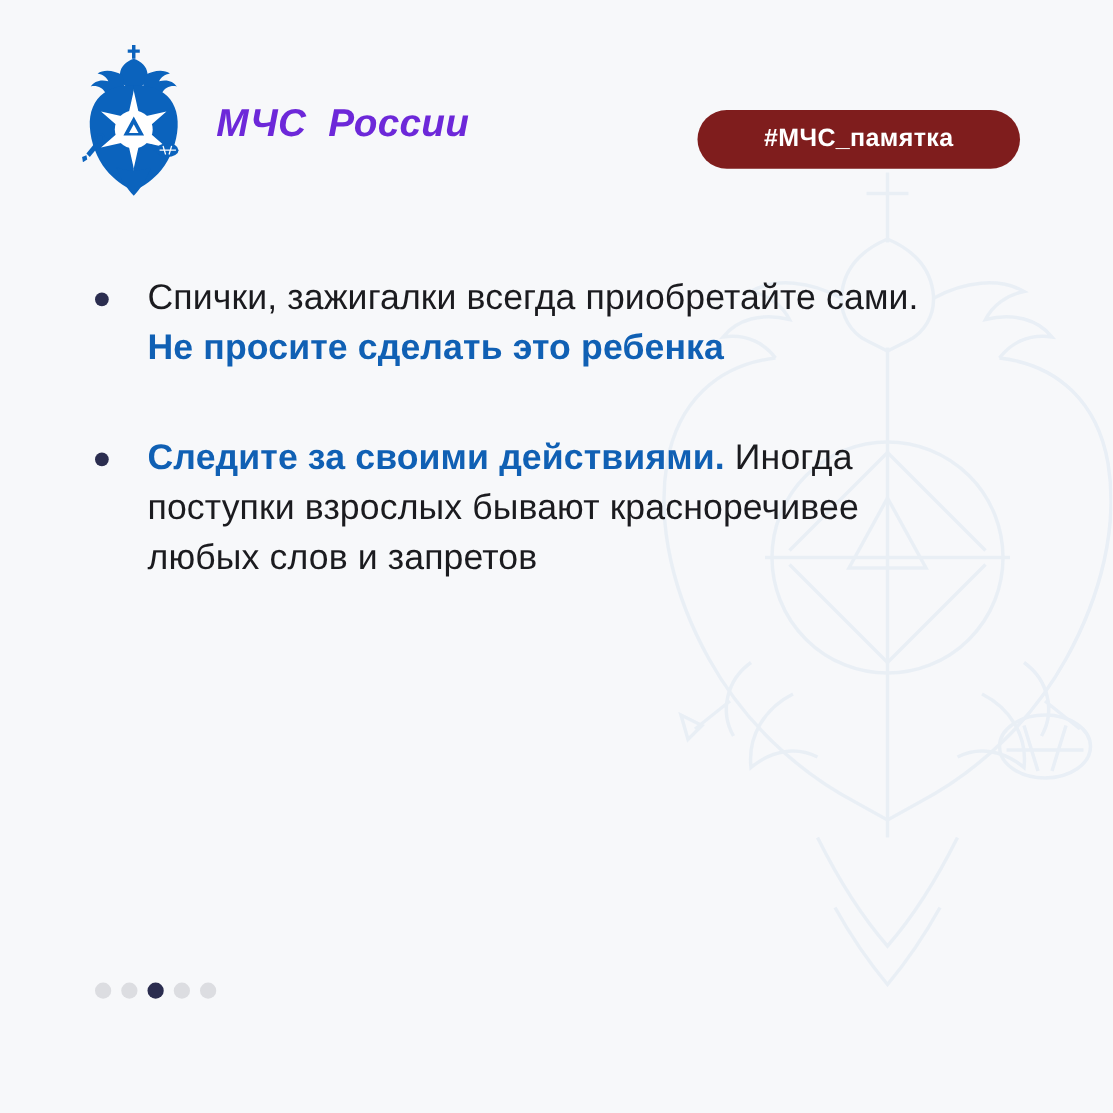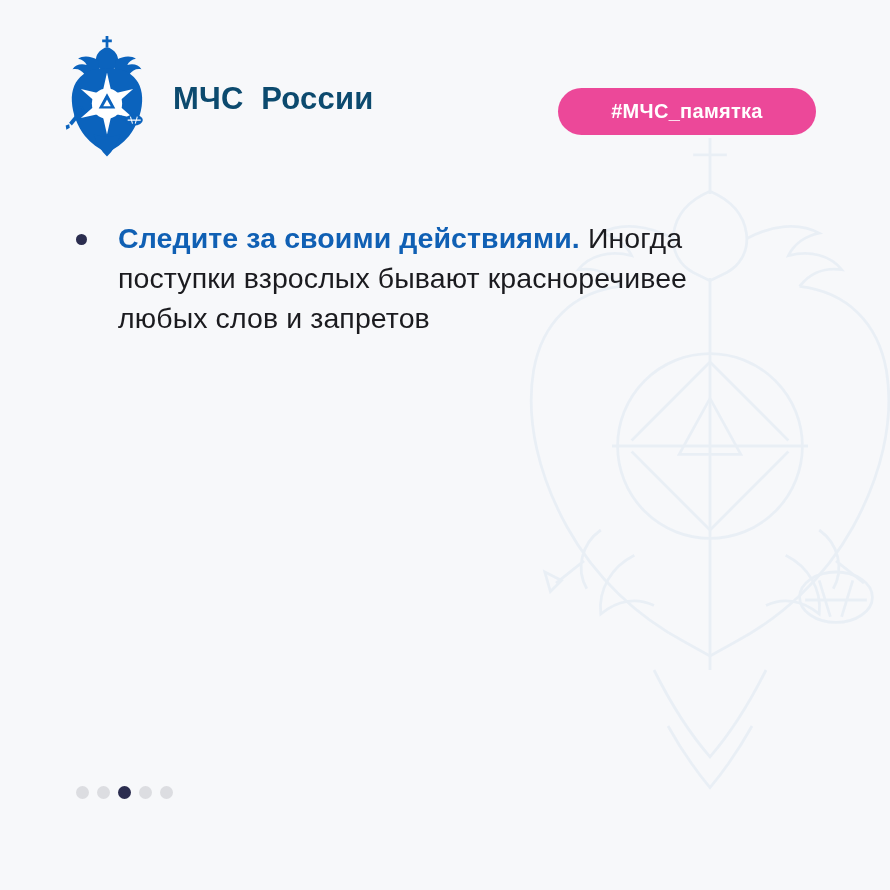--- a/index.html
+++ b/index.html
@@ -52,34 +52,35 @@
   }
   .emblem {
     width: 104px;
     height: 124px;
     display: block;
   }
   .emblem svg { width: 100%; height: 100%; display: block; }
   .brand-title {
     font-size: 31px;
     font-weight: bold;
-    color: #0c4a6e;
+    color: #6d28d9;
     letter-spacing: 0.2px;
     white-space: pre;
     margin-top: 6px;
+    font-style: italic;
   }
 
   .hashtag-badge {
     position: absolute;
     left: 558px;
     top: 88px;
     width: 258px;
     height: 47px;
     border-radius: 24px;
-    background: #ec4899;
+    background: #7f1d1d;
     display: flex;
     align-items: center;
     justify-content: center;
   }
   .hashtag-badge span {
     color: #ffffff;
     font-size: 20px;
     font-weight: bold;
     letter-spacing: 0.3px;
   }
@@ -223,20 +224,24 @@
     </div>
 
     <div class="hashtag-badge">
       <span>#МЧС_памятка</span>
     </div>
   </div>
 
   <div class="bullets">
       <div class="bullet-item">
         <span class="bullet-dot"></span>
+        <div class="bullet-text"><span class="plain">Спички, зажигалки всегда приобретайте сами. </span><span class="hl">Не просите сделать это ребенка</span></div>
+      </div>
+      <div class="bullet-item">
+        <span class="bullet-dot"></span>
         <div class="bullet-text"><span class="hl">Следите за своими действиями. </span><span class="plain">Иногда поступки взрослых бывают красноречивее любых слов и запретов</span></div>
       </div>
     </div>
 
   <div class="pager">
       <span class="pager-dot"></span>
       <span class="pager-dot"></span>
       <span class="pager-dot active"></span>
       <span class="pager-dot"></span>
       <span class="pager-dot"></span>

